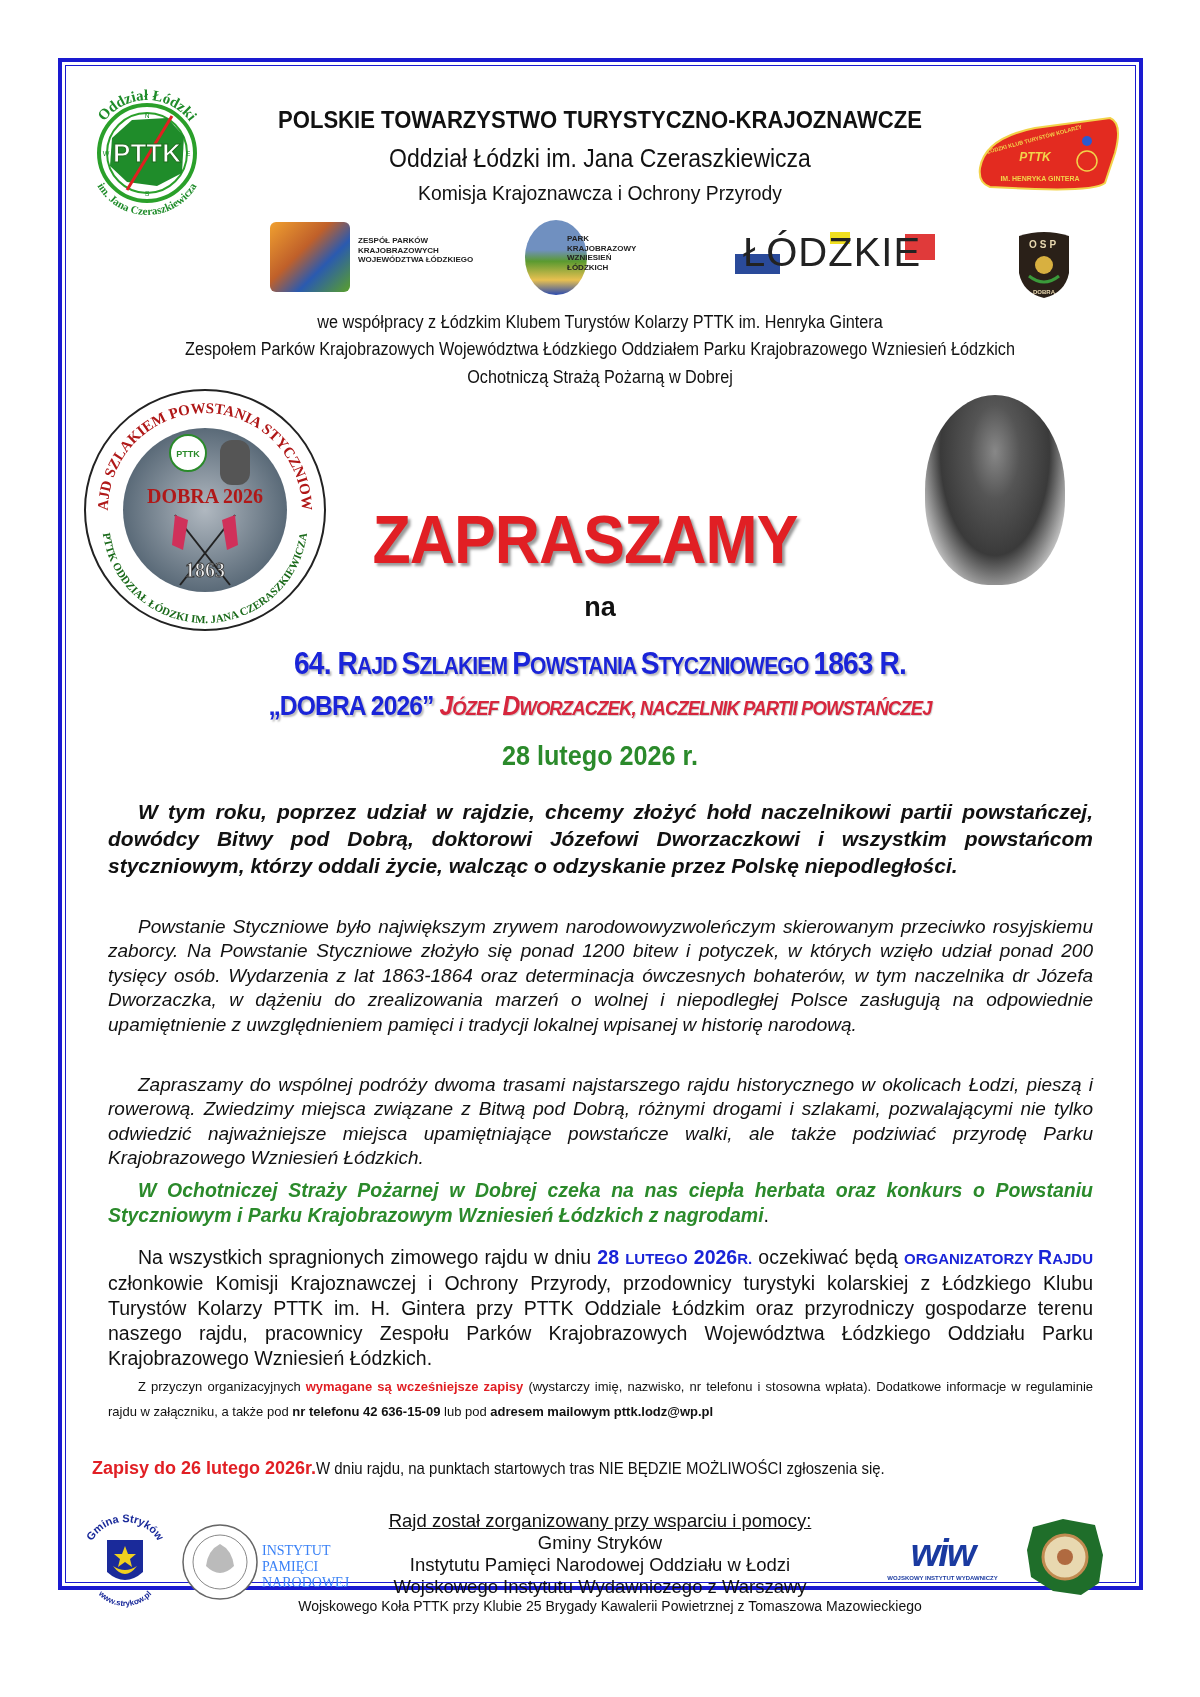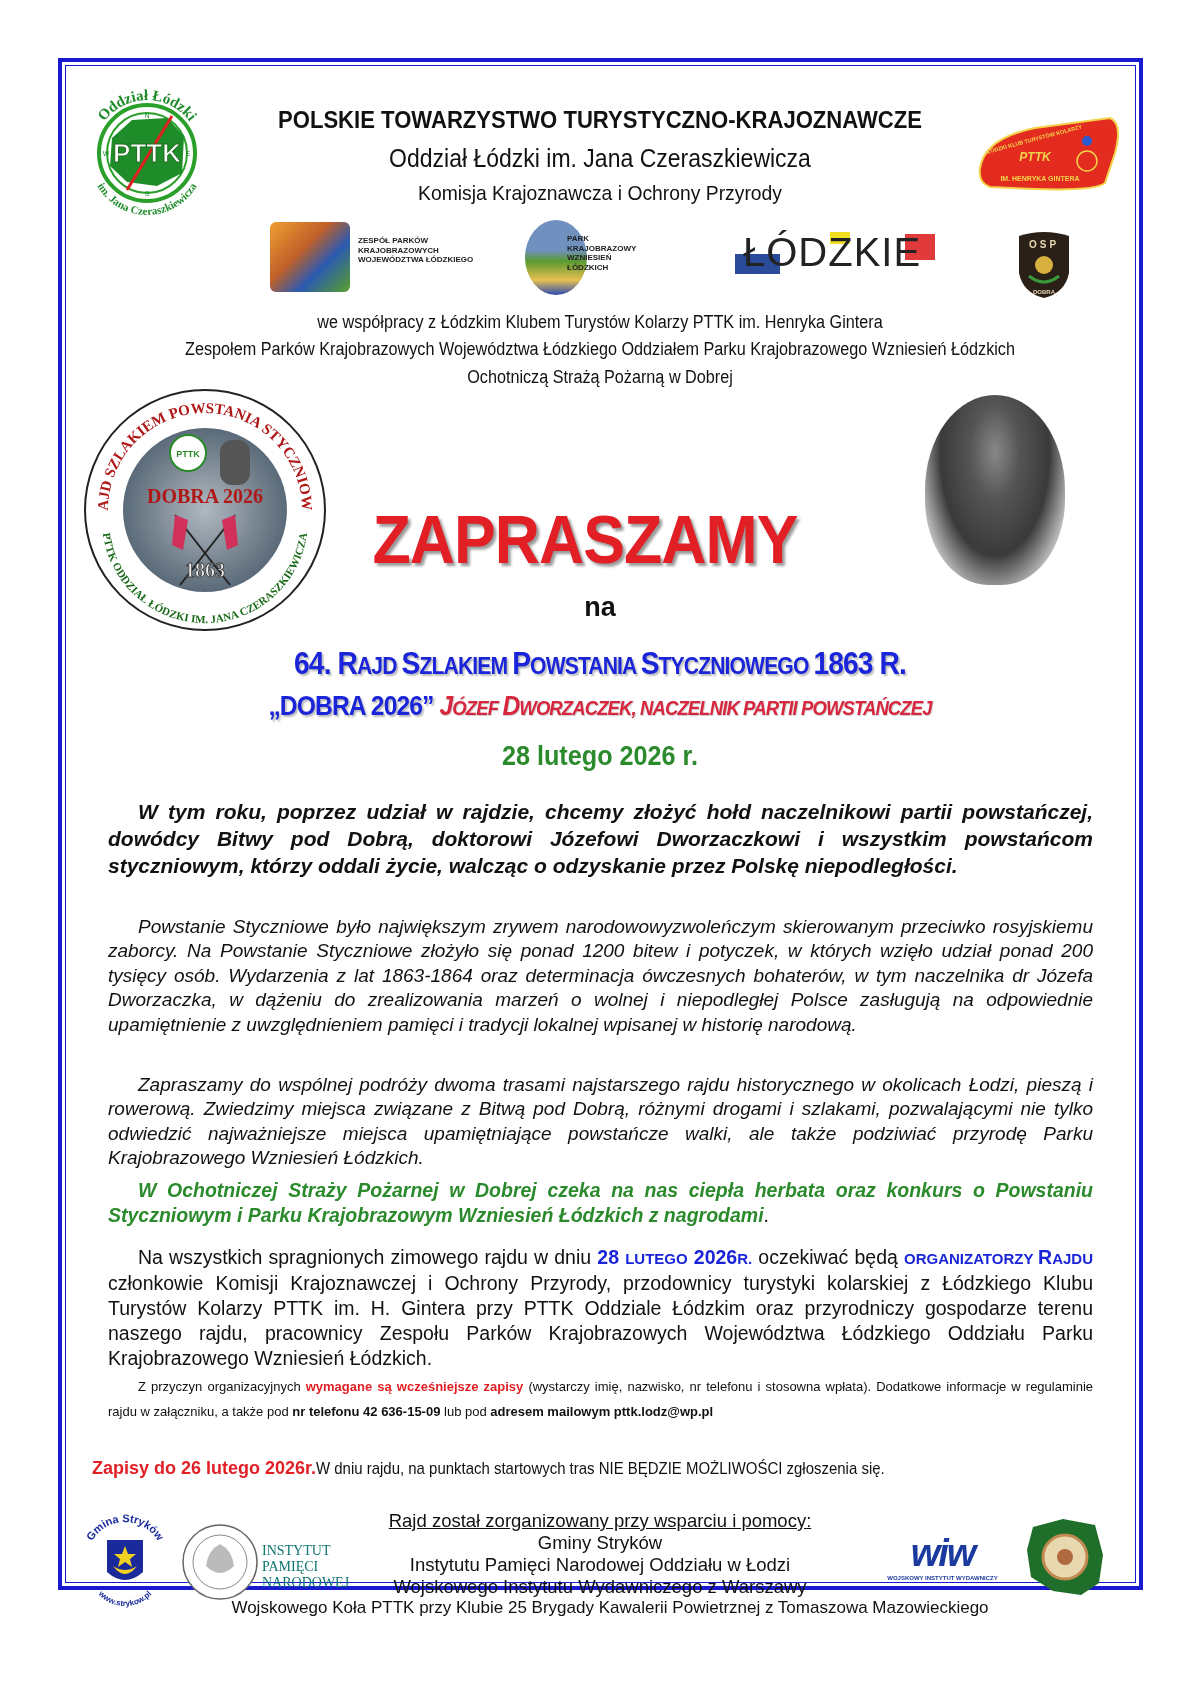--- a/index.html
+++ b/index.html
@@ -42,21 +42,21 @@
   .p5 .sc { font-size: 15px; margin-top: 44px; }
   .p6 { top: 1374px; font-size: 13px; line-height: 25px; text-indent: 30px; }
   .p6 .red { color: #e11f24; font-weight: bold; }
   .p6 b { font-weight: bold; }
   .p7 { left: 92px; top: 1458px; width: 1000px; font-size: 17px; white-space: nowrap; }
   .p7 .red { color: #e11f24; font-weight: bold; font-size: 18px; }
   .p7 .rest { display: inline-block; transform: scaleX(0.88); transform-origin: left; }
 
   .sponsors { left: 330px; top: 1510px; width: 540px; font-size: 18.5px; line-height: 22px; }
   .sponsors .head { text-decoration: underline; }
-  .sponsor-last { left: 160px; top: 1598px; width: 900px; font-size: 17px; }
+  .sponsor-last { left: 160px; top: 1598px; width: 900px; font-size: 14px; }
 
   
   .logo { position: absolute; }
 </style>
 </head>
 <body>
 
 <div class="frame-outer"></div>
 <div class="frame-inner"></div>
 
@@ -184,21 +184,21 @@
   <path d="M38,56 Q50,72 62,56 Q50,64 38,56 Z" fill="#f0d020"></path>
   <text font-size="11" font-weight="bold" fill="#1a2a9a"><textPath href="#gTop" startOffset="50%" text-anchor="middle">Gmina Stryków</textPath></text>
   <text font-size="8" font-weight="bold" fill="#1a2a9a"><textPath href="#gBot" startOffset="50%" text-anchor="middle">www.strykow.pl</textPath></text>
 </svg>
 
 <svg class="logo" style="left:180px;top:1522px" width="80" height="80" viewBox="0 0 80 80">
   <circle cx="40" cy="40" r="37" fill="#ffffff" stroke="#666" stroke-width="1.5"></circle>
   <circle cx="40" cy="40" r="27" fill="none" stroke="#888" stroke-width="1"></circle>
   <path d="M40,22 Q28,28 26,44 Q40,58 54,44 Q52,28 40,22 Z" fill="#bbb"></path>
 </svg>
-<div class="abs" style="left:262px;top:1543px;font-family:'Liberation Serif',serif;font-size:14px;line-height:16px;color:#0f766e;">
+<div class="abs" style="left:262px;top:1543px;font-family:'Liberation Serif',serif;font-size:14px;line-height:16px;color:#3b82f6;">
   <div>INSTYTUT</div>
   <div>PAMIĘCI</div>
   <div>NARODOWEJ</div>
 </div>
 
 <div class="abs center sponsors">
   <div class="head">Rajd został zorganizowany przy wsparciu i pomocy:</div>
   <div>Gminy Stryków</div>
   <div>Instytutu Pamięci Narodowej Oddziału w Łodzi</div>
   <div>Wojskowego Instytutu Wydawniczego z Warszawy</div>

